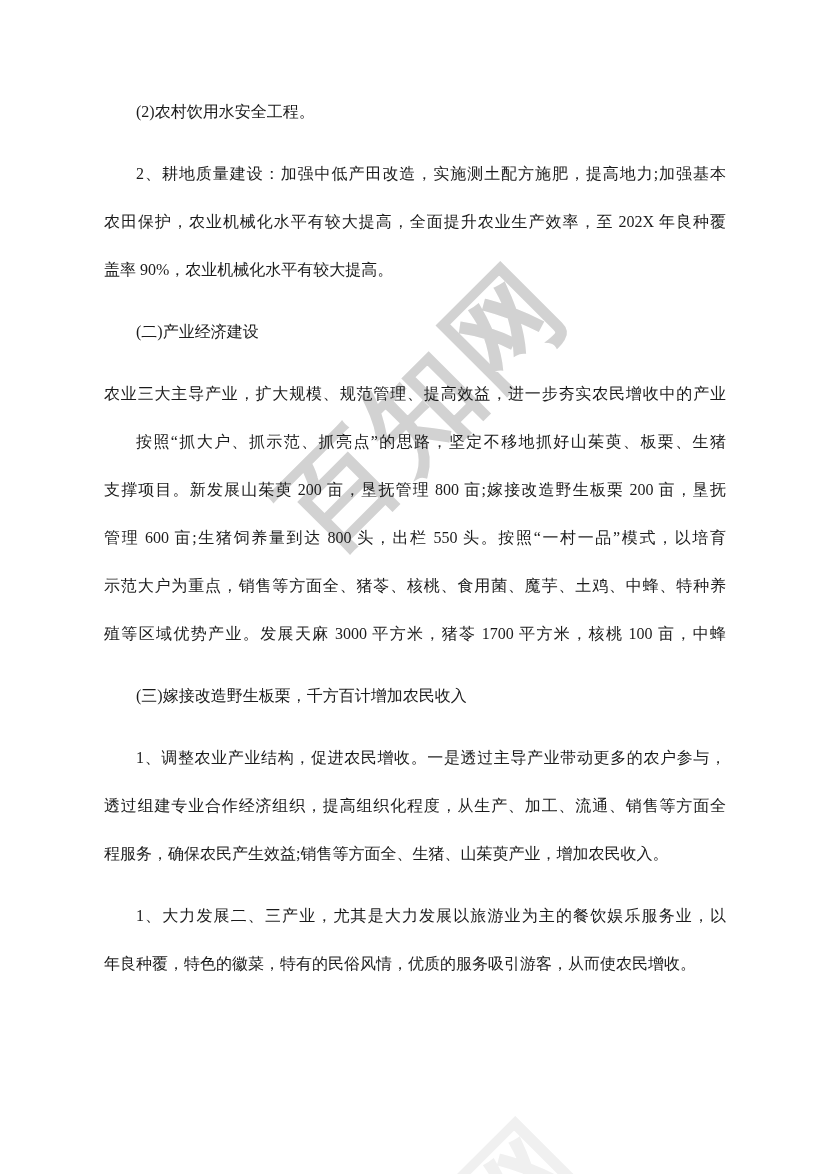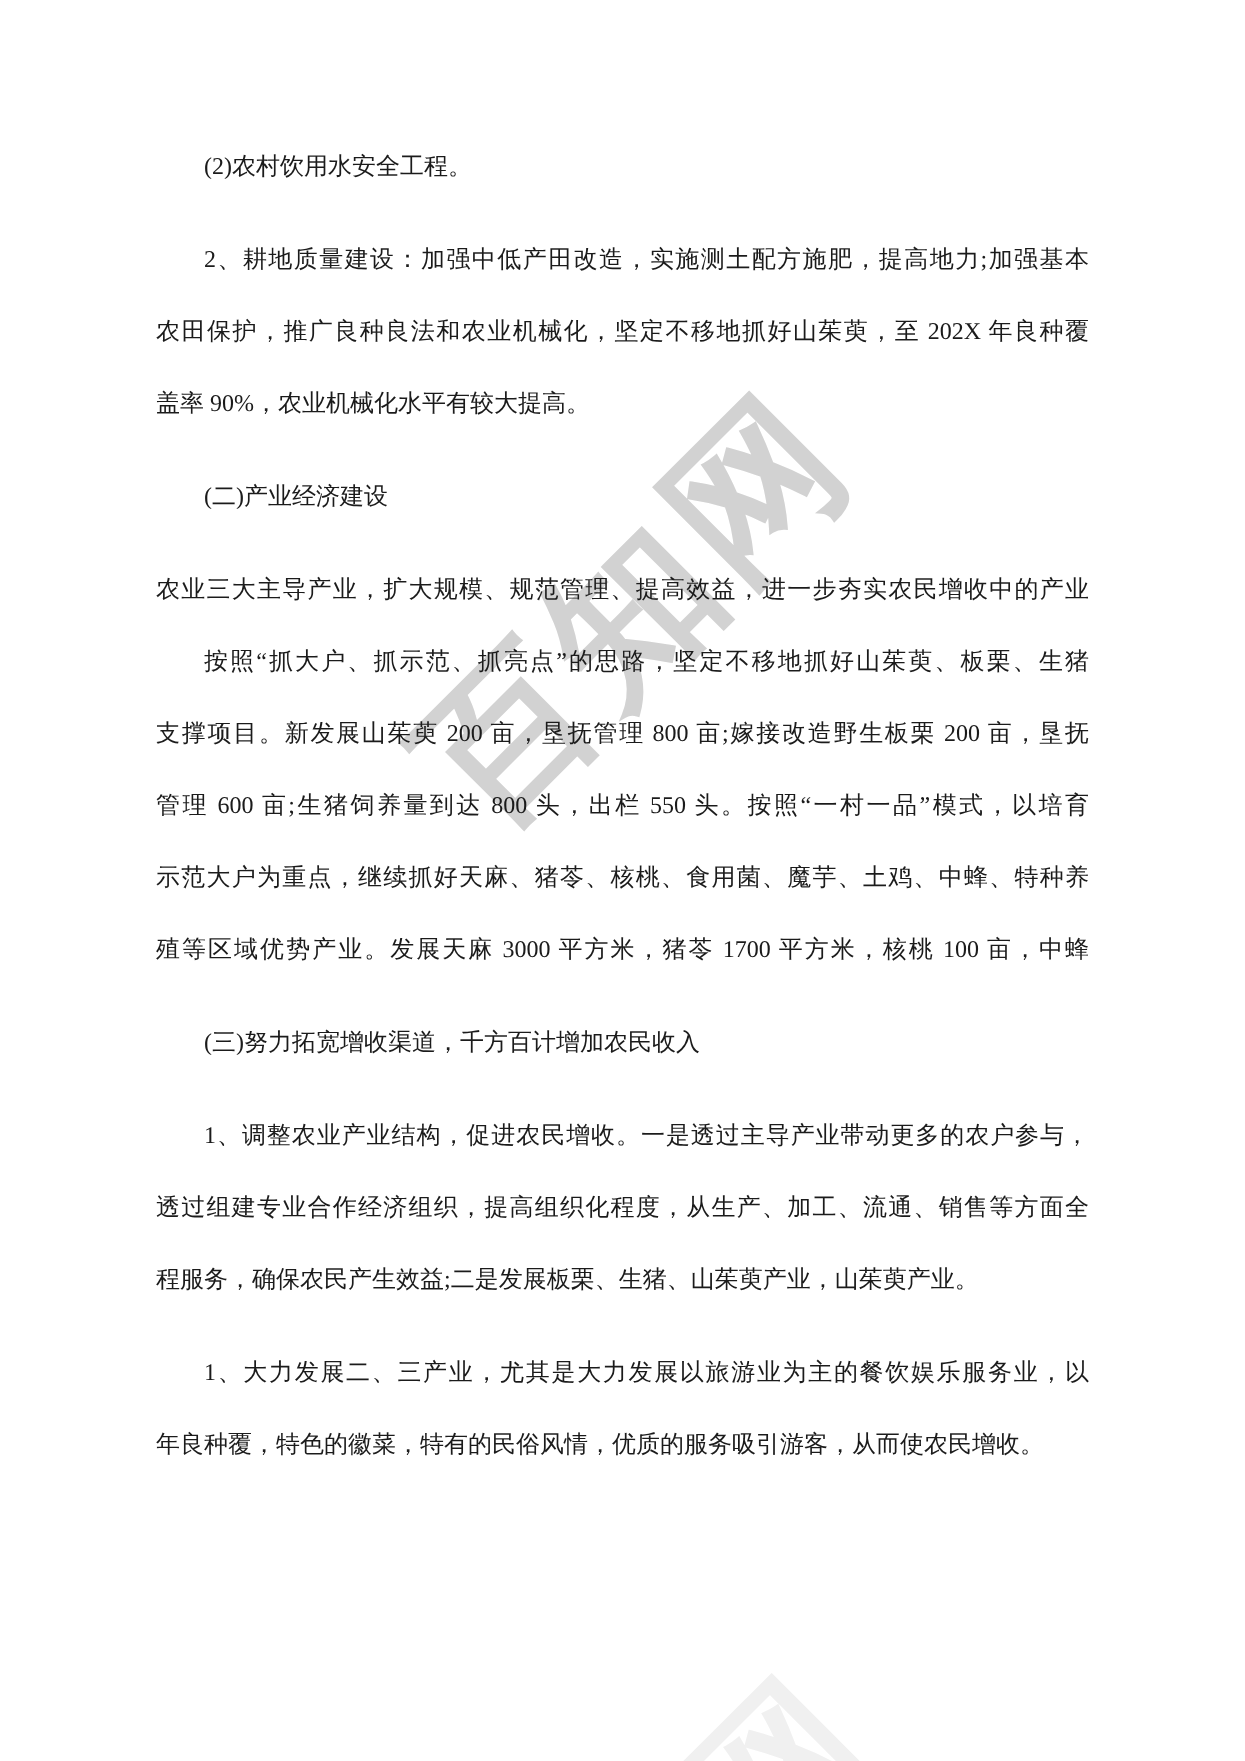--- a/index.html
+++ b/index.html
@@ -72,40 +72,40 @@
 
 <div class="page">
   <div class="watermark wm-mid">百知网</div>
   <div class="watermark wm-bottom">百知网</div>
   <div class="doc">
       <div class="para">
         <div class="line indent">(2)农村饮用水安全工程。</div>
       </div>
       <div class="para">
         <div class="line indent jl">2、耕地质量建设：加强中低产田改造，实施测土配方施肥，提高地力;加强基本</div>
-        <div class="line jl">农田保护，推广良种良法和农业机械化，坚定不移地抓好山茱萸，至 202X 年良种覆</div>
+        <div class="line jl">农田保护，农业机械化水平有较大提高，全面提升农业生产效率，至 202X 年良种覆</div>
         <div class="line">盖率 90%，农业机械化水平有较大提高。</div>
       </div>
       <div class="para">
         <div class="line indent">(二)产业经济建设</div>
       </div>
       <div class="para">
         <div class="line jl">农业三大主导产业，扩大规模、规范管理、提高效益，进一步夯实农民增收中的产业</div>
         <div class="line indent jl">按照“抓大户、抓示范、抓亮点”的思路，坚定不移地抓好山茱萸、板栗、生猪</div>
         <div class="line jl">支撑项目。新发展山茱萸 200 亩，垦抚管理 800 亩;嫁接改造野生板栗 200 亩，垦抚</div>
         <div class="line jl">管理 600 亩;生猪饲养量到达 800 头，出栏 550 头。按照“一村一品”模式，以培育</div>
-        <div class="line jl">示范大户为重点，继续抓好天麻、猪苓、核桃、食用菌、魔芋、土鸡、中蜂、特种养</div>
+        <div class="line jl">示范大户为重点，销售等方面全、猪苓、核桃、食用菌、魔芋、土鸡、中蜂、特种养</div>
         <div class="line jl">殖等区域优势产业。发展天麻 3000 平方米，猪苓 1700 平方米，核桃 100 亩，中蜂</div>
       </div>
       <div class="para">
-        <div class="line indent">(三)努力拓宽增收渠道，千方百计增加农民收入</div>
+        <div class="line indent">(三)嫁接改造野生板栗，千方百计增加农民收入</div>
       </div>
       <div class="para">
         <div class="line indent jl">1、调整农业产业结构，促进农民增收。一是透过主导产业带动更多的农户参与，</div>
         <div class="line jl">透过组建专业合作经济组织，提高组织化程度，从生产、加工、流通、销售等方面全</div>
-        <div class="line">程服务，确保农民产生效益;二是发展板栗、生猪、山茱萸产业，山茱萸产业。</div>
+        <div class="line">程服务，确保农民产生效益;销售等方面全、生猪、山茱萸产业，增加农民收入。</div>
       </div>
       <div class="para">
         <div class="line indent jl">1、大力发展二、三产业，尤其是大力发展以旅游业为主的餐饮娱乐服务业，以</div>
         <div class="line">年良种覆，特色的徽菜，特有的民俗风情，优质的服务吸引游客，从而使农民增收。</div>
       </div>
     </div>
 </div>
 
 </body></html>

